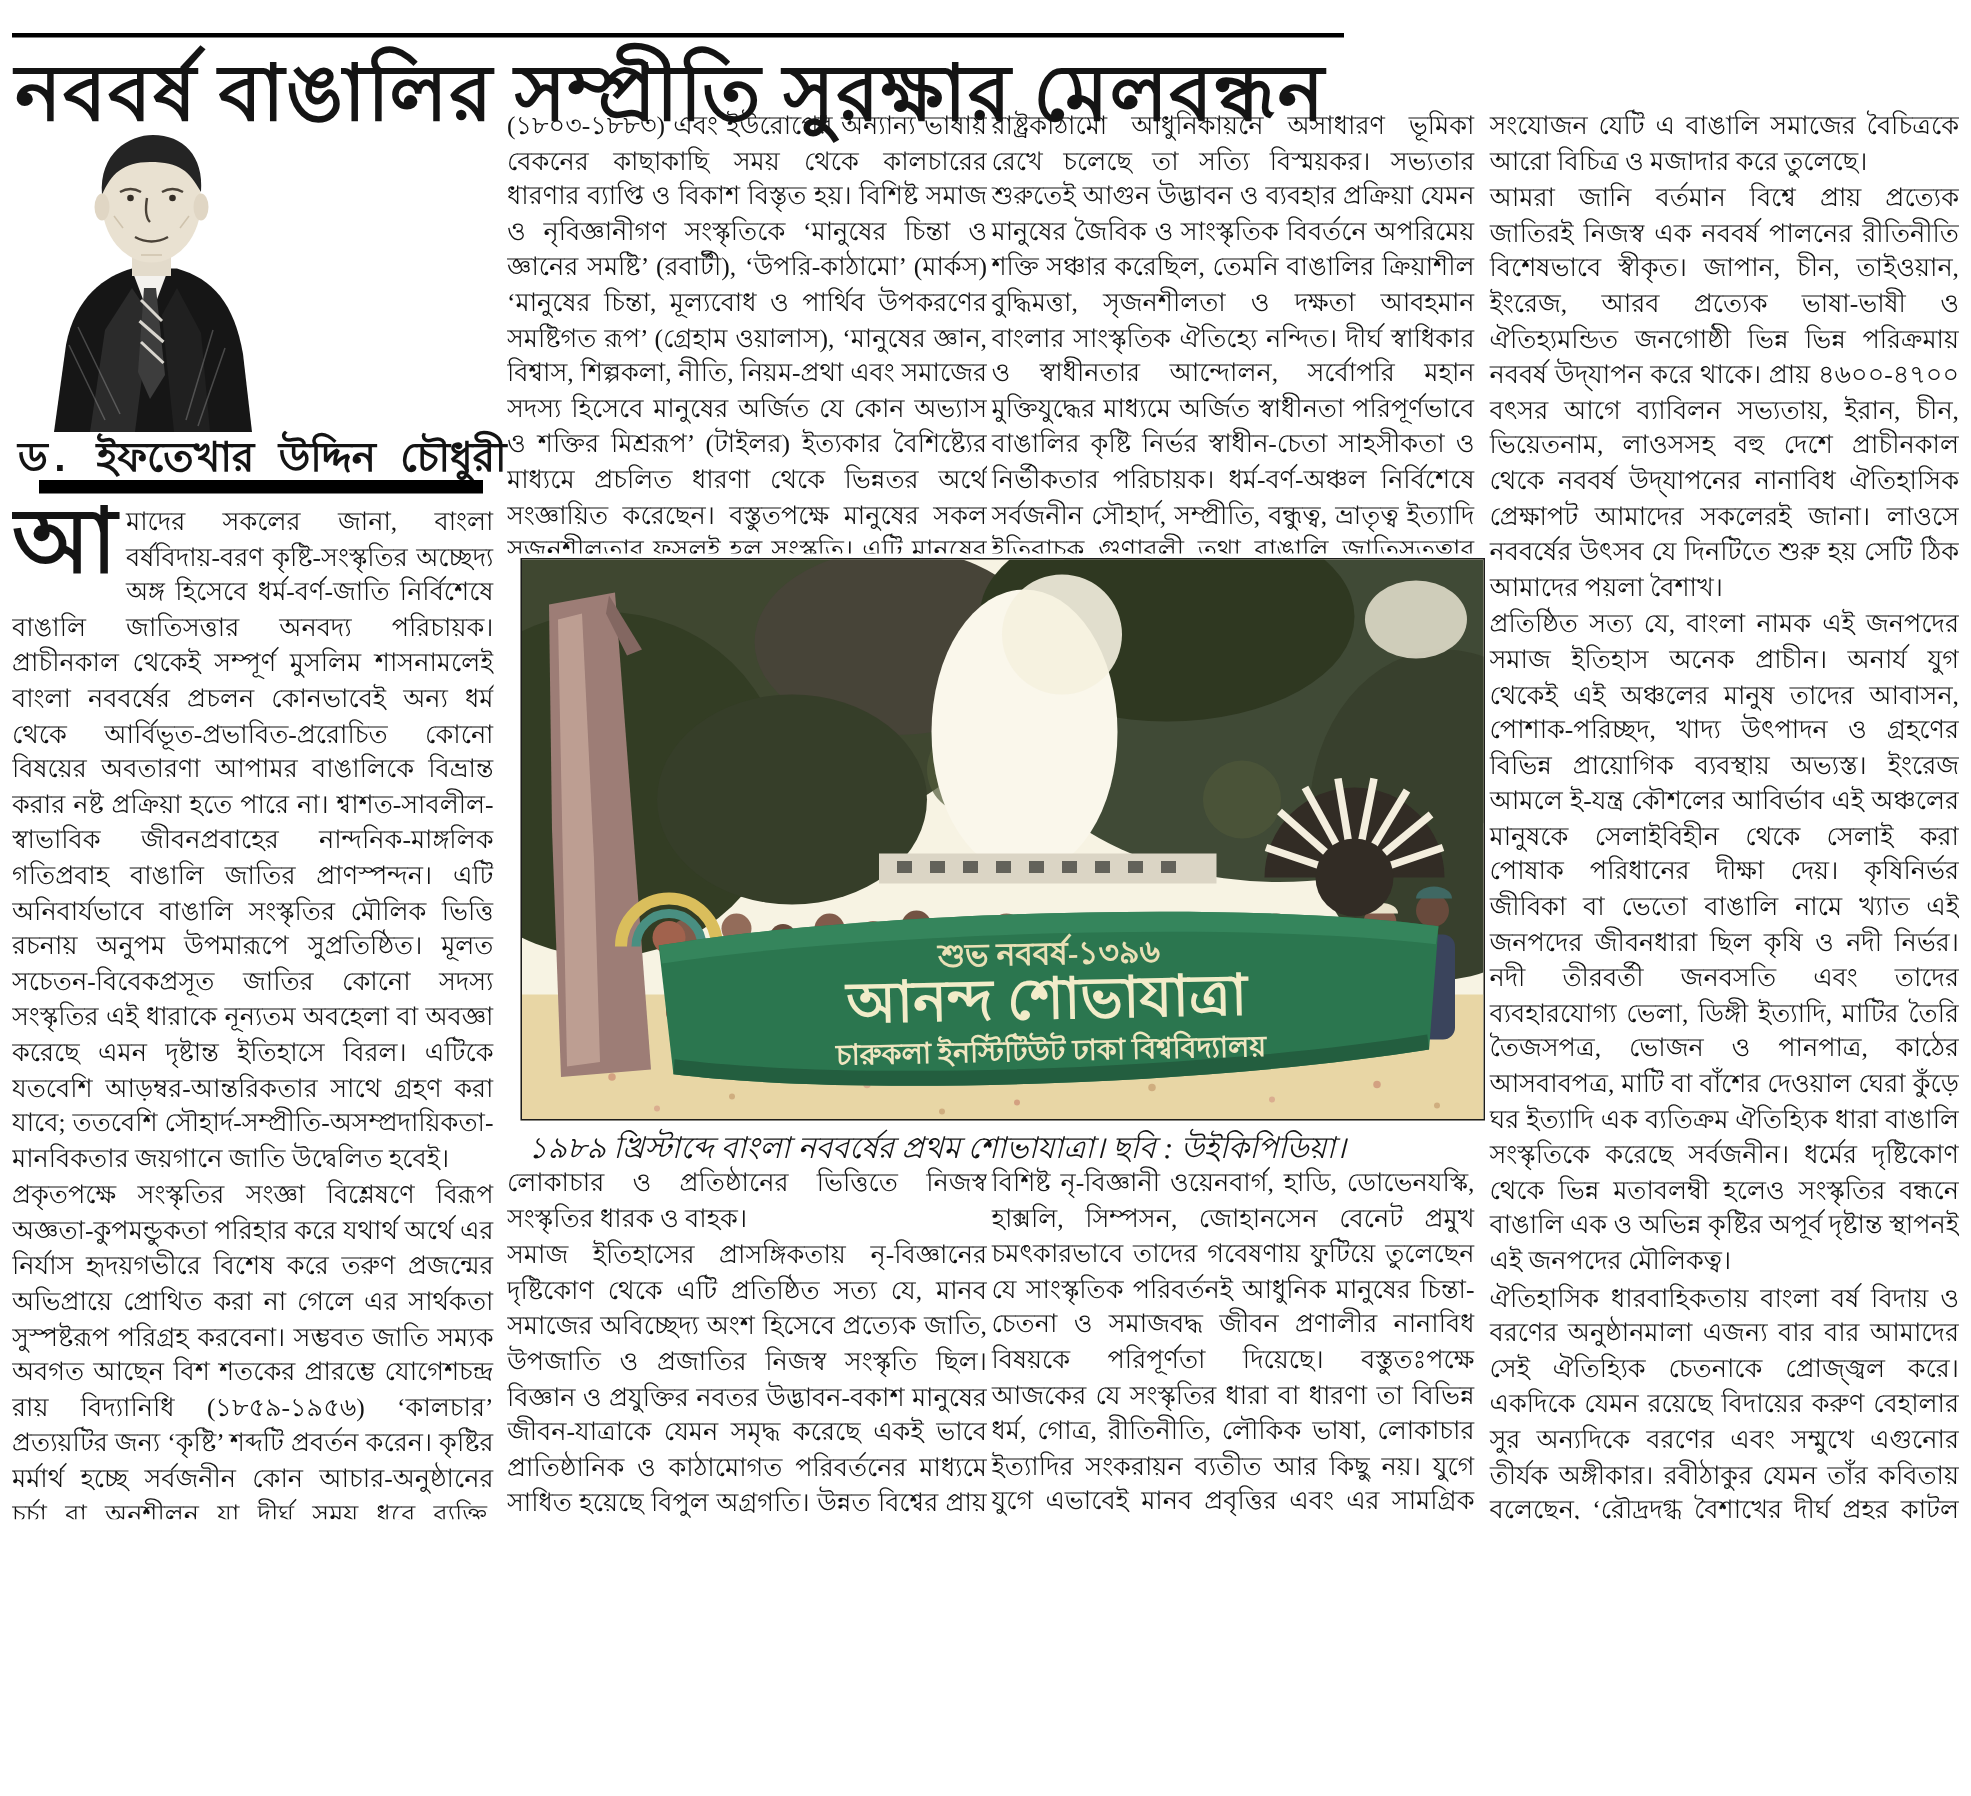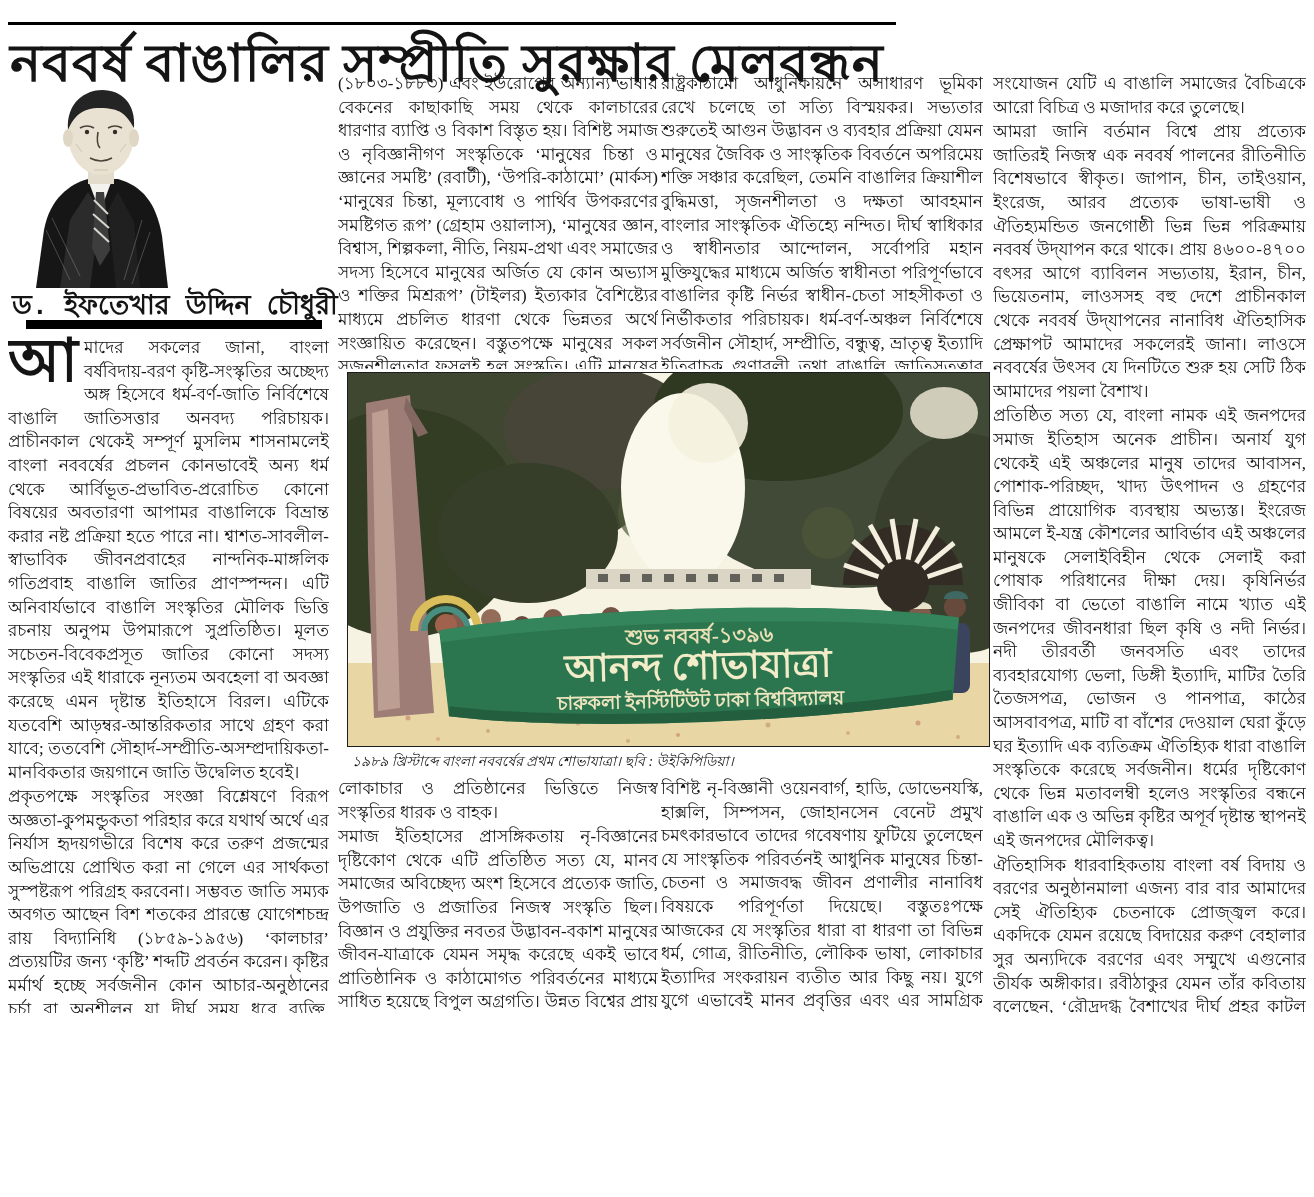--- a/index.html
+++ b/index.html
@@ -30,21 +30,21 @@
   #col3top  { left:661px; top:72px;  width:322px; height:297px; }
   #col4     { left:993px; top:72px;  width:313px; height:1098px; }
   #col2bot  { left:338px; top:777px; width:320px; height:412px; }
   #col3bot  { left:661px; top:777px; width:322px; height:412px; }
   .photo-fig {
     position:absolute; left:347px; top:372px; width:641px; height:373px;
     border:1px solid #1c1c1c; background:#ece7d2; overflow:hidden;
   }
   .photo-caption {
     position:absolute; left:352px; top:750px; width:632px;
-    font-style:italic; font-size:14px;
+    font-style:italic; font-size:20px;
   }
   .bottom-bar { position:absolute; left:0; top:1185px; width:1314px; height:12px; background:#d9d9d9; }
 </style>
 </head>
 <body>
 
 <div class="page">
 
   <div class="headline-rule"></div>
   <h1 class="headline">নববর্ষ বাঙালির সম্প্রীতি সুরক্ষার মেলবন্ধন</h1>

